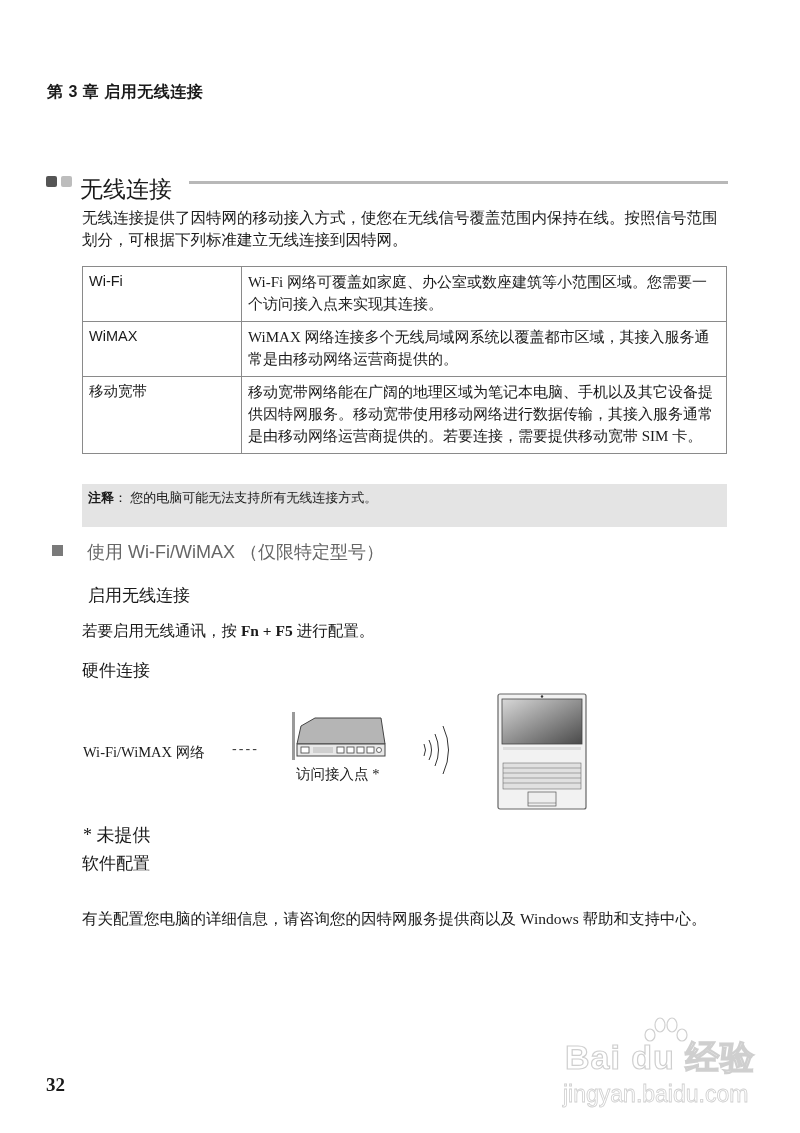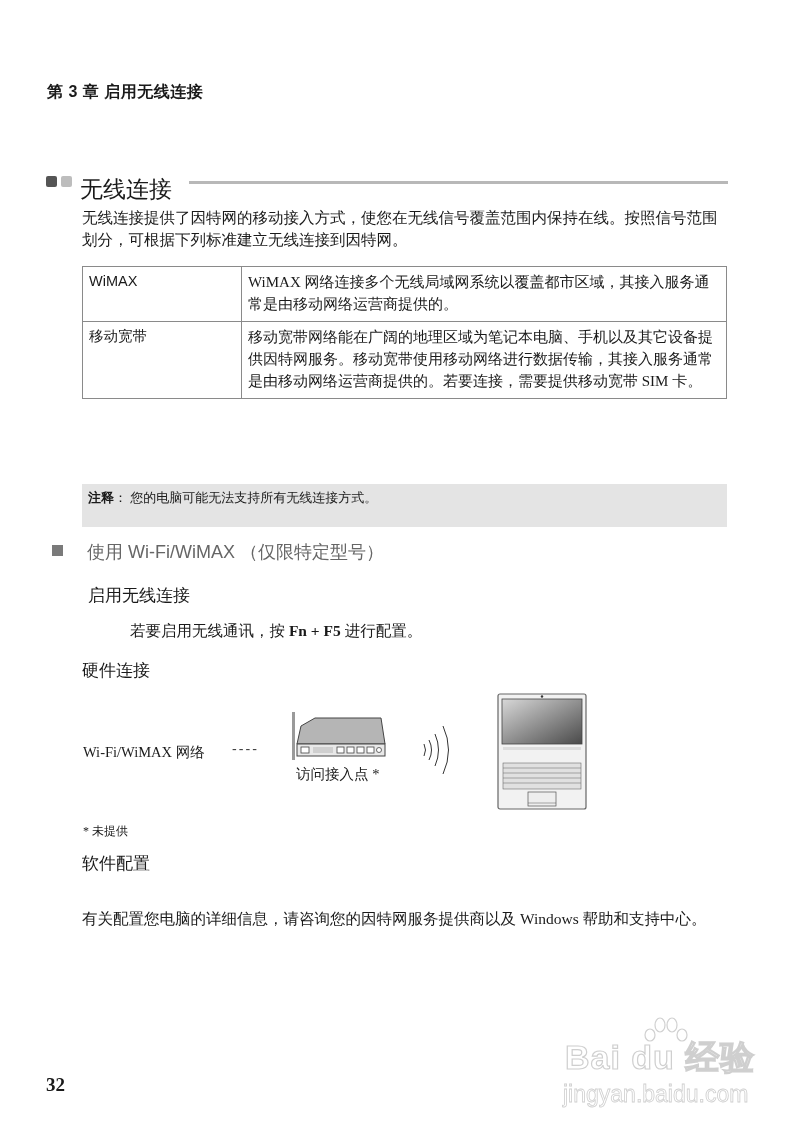--- a/index.html
+++ b/index.html
@@ -28,30 +28,30 @@
   #conn-table td.v { font-family:"Liberation Serif","DejaVu Serif",serif; }
 
   #note-box { left:82px; top:484px; width:645px; height:43px; background:#e4e4e4; font-size:13px; line-height:27px; }
   #note-box .lbl { font-weight:bold; margin-left:6px; font-family:"Liberation Sans","DejaVu Sans",sans-serif; }
 
   #subsection { left:52px; top:540px; font-size:18px; color:#666666; }
   #subsection .bullet { display:inline-block; width:11px; height:11px; background:#7a7a7a; margin-right:24px; vertical-align:2px; }
 
   .h3 { font-size:17px; font-family:"Liberation Sans","DejaVu Sans",sans-serif; color:#1a1a1a; }
   #h-enable { left:88px; top:584px; }
-  #p-enable { left:82px; top:620px;margin-left:48px; }
+  #p-enable { left:82px; top:620px; }
   #h-hw { left:82px; top:659px; }
 
   #diag-label { left:83px; top:743px; font-size:14.5px; }
   #diag-dash { left:232px; top:741px; font-size:14px; letter-spacing:2px; color:#444; }
   #router { left:289px; top:710px; width:98px; height:52px; }
   #ap-label { left:296px; top:765px; font-size:14.5px; }
   #waves { left:420px; top:722px; width:40px; height:56px; }
   #laptop { left:497px; top:693px; width:90px; height:117px; }
-  #footnote { left:83px; top:823px; font-size:12px;text-align:right; }
+  #footnote { left:83px; top:823px; font-size:18px;text-align:right; }
 
   #h-sw { left:82px; top:852px; }
   #p-sw { left:82px; top:908px; width:650px; }
 
   #page-num { left:46px; top:1074px; font-size:19px; font-weight:bold; font-family:"Liberation Serif","DejaVu Serif",serif; }
 
   #watermark { left:545px; top:1015px; width:220px; height:100px; color:#d9d9d9; }
   #wm-brand { position:absolute; left:20px; top:20px; font-size:34px; font-weight:bold; font-family:"Liberation Sans","DejaVu Sans",sans-serif;
               color:#fff; -webkit-text-stroke:1.2px #cfcfcf; letter-spacing:1px; }
   #wm-url { position:absolute; left:18px; top:66px; font-size:23px; font-family:Liberation Sans, sans-serif;
@@ -70,20 +70,24 @@
   <span class="sq sq1"></span>
   <span class="sq sq2"></span>
   <span id="section-title" class="sans">无线连接</span>
   <span id="section-rule"></span>
 </div>
 
 <div id="intro" class="abs para serif">无线连接提供了因特网的移动接入方式，使您在无线信号覆盖范围内保持在线。按照信号范围划分，可根据下列标准建立无线连接到因特网。</div>
 
 <table id="conn-table" class="abs">
   <tbody>
+      <tr>
+    <td class="k">Wi-Fi</td>
+    <td class="v">Wi-Fi 网络可覆盖如家庭、办公室或数座建筑等小范围区域。您需要一个访问接入点来实现其连接。</td>
+  </tr>
   <tr>
     <td class="k">WiMAX</td>
     <td class="v">WiMAX 网络连接多个无线局域网系统以覆盖都市区域，其接入服务通常是由移动网络运营商提供的。</td>
   </tr>
   <tr>
     <td class="k">移动宽带</td>
     <td class="v">移动宽带网络能在广阔的地理区域为笔记本电脑、手机以及其它设备提供因特网服务。移动宽带使用移动网络进行数据传输，其接入服务通常是由移动网络运营商提供的。若要连接，需要提供移动宽带 SIM 卡。</td>
   </tr>
 </tbody>
   </table>

